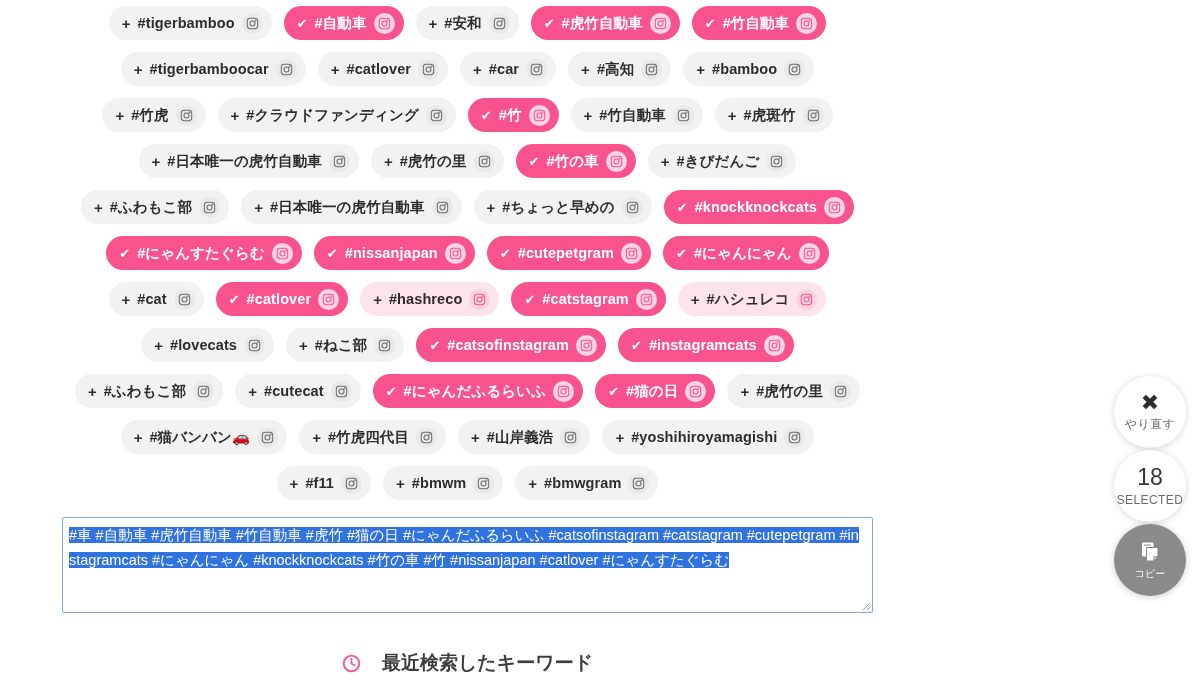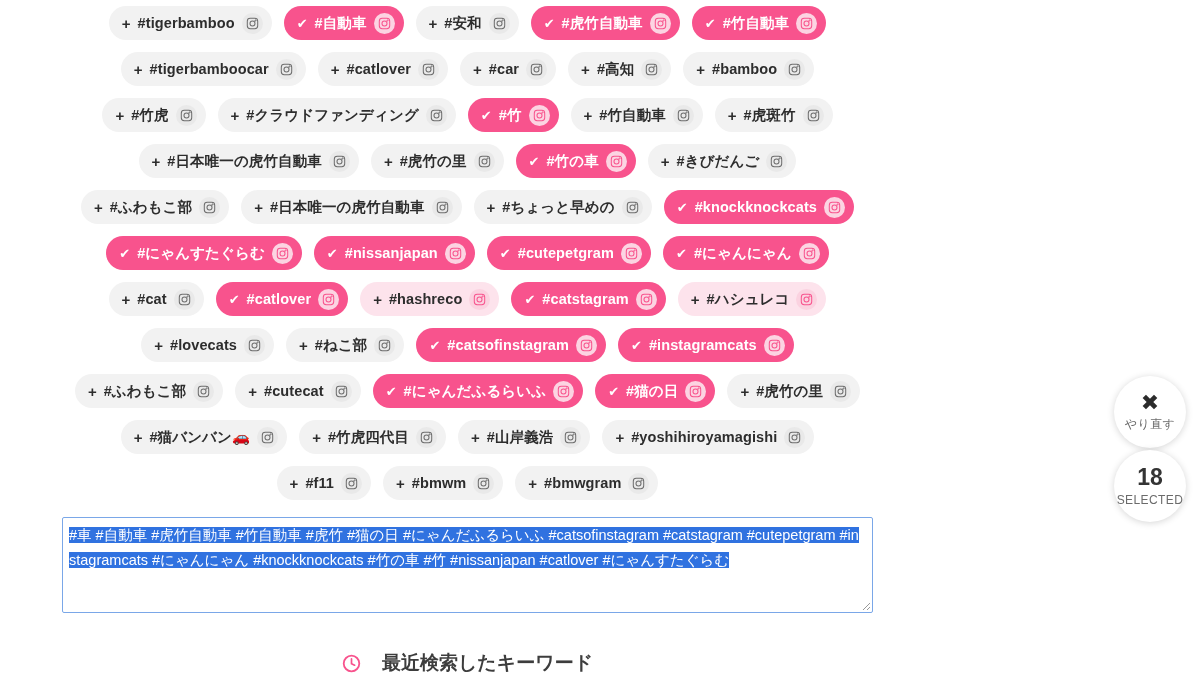--- a/index.html
+++ b/index.html
@@ -161,21 +161,21 @@
     box-shadow: 0 1px 7px rgba(0,0,0,0.17);
     display: flex;
     flex-direction: column;
     align-items: center;
     justify-content: center;
     cursor: pointer;
     user-select: none;
   }
   .rail-btn .big {
     font-size: 23px;
-    font-weight: bold;
+    font-weight: normal;
     color: #343434;
     line-height: 1.1;
   }
   .rail-btn .cap {
     font-size: 12px;
     color: #6b6b6b;
     letter-spacing: 0.4px;
     margin-top: 2px;
   }
   .rail-btn.copy {
@@ -765,16 +765,25 @@
       <span class="x-glyph">✖</span>
       <span class="cap">やり直す</span>
     </div>
 
     <div class="rail-btn">
       <span class="big">18</span>
       <span class="cap">SELECTED</span>
     </div>
 
 
+    <div class="rail-btn copy">
+      <svg width="26" height="26" viewBox="0 0 26 26">
+        <rect x="5" y="3.5" width="11.5" height="14" rx="1.4" fill="#ffffff"></rect>
+        <path d="M9.5 8.5 h11.5 v9.4 l-4.1 4.1 h-7.4 z" fill="#ffffff" stroke="#8a8a8a" stroke-width="1.1" stroke-linejoin="round"></path>
+        <path d="M21 17.9 h-4.1 v4.1" fill="none" stroke="#8a8a8a" stroke-width="1.1" stroke-linejoin="round"></path>
+        <path d="M7.3 6 h6.2" stroke="#8a8a8a" stroke-width="1" stroke-linecap="round"></path>
+      </svg>
+      <span class="cap">コピー</span>
+    </div>
 
   </div>
 
 </div>
 
 </body></html>

